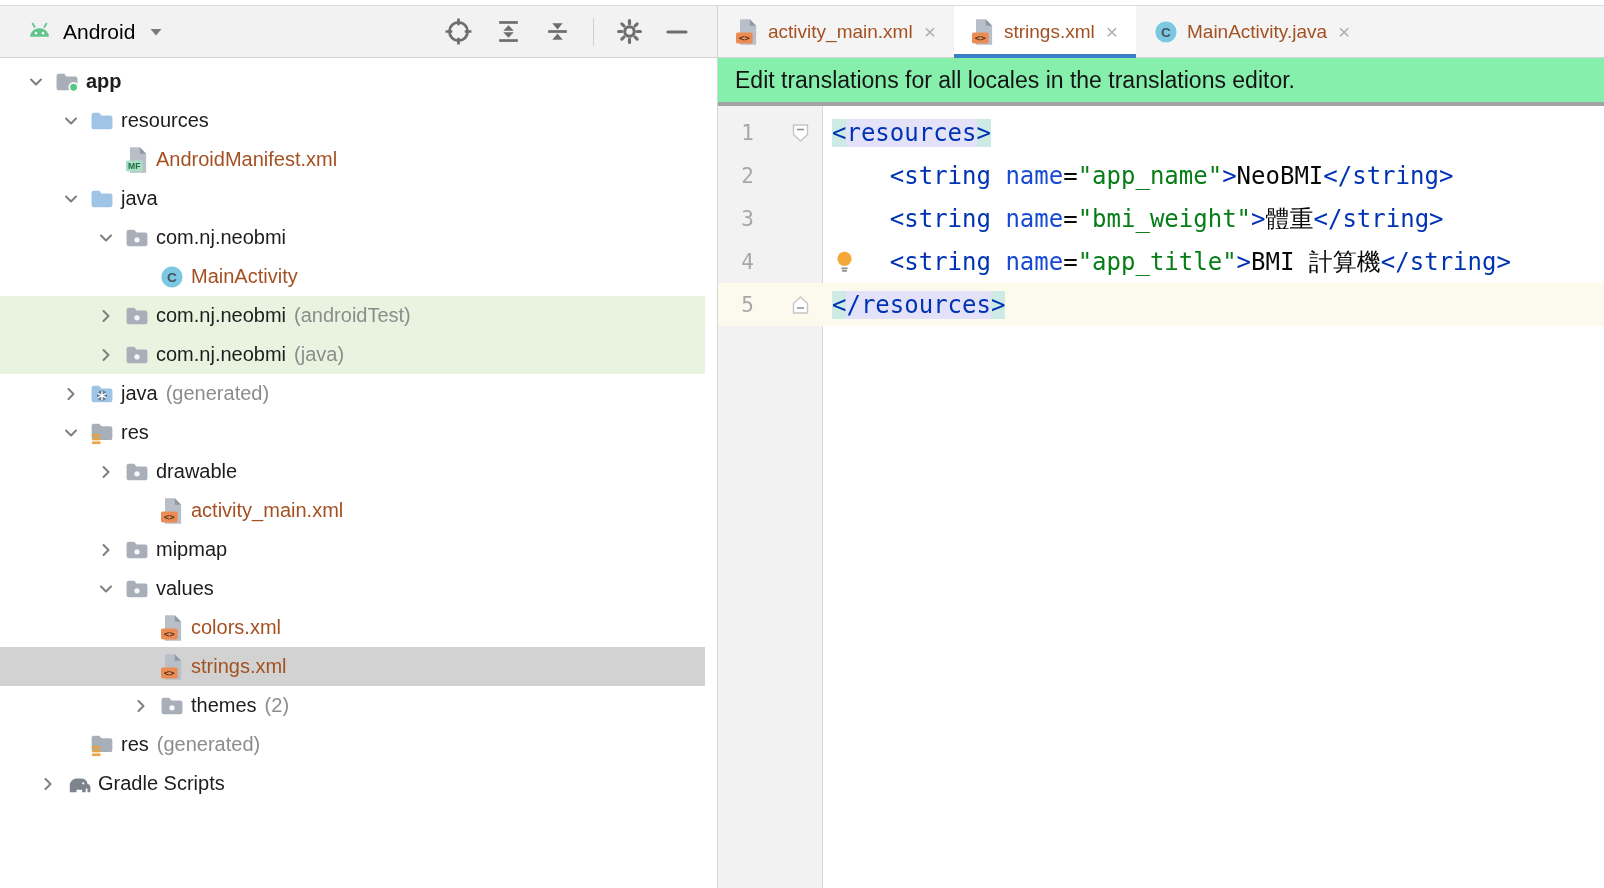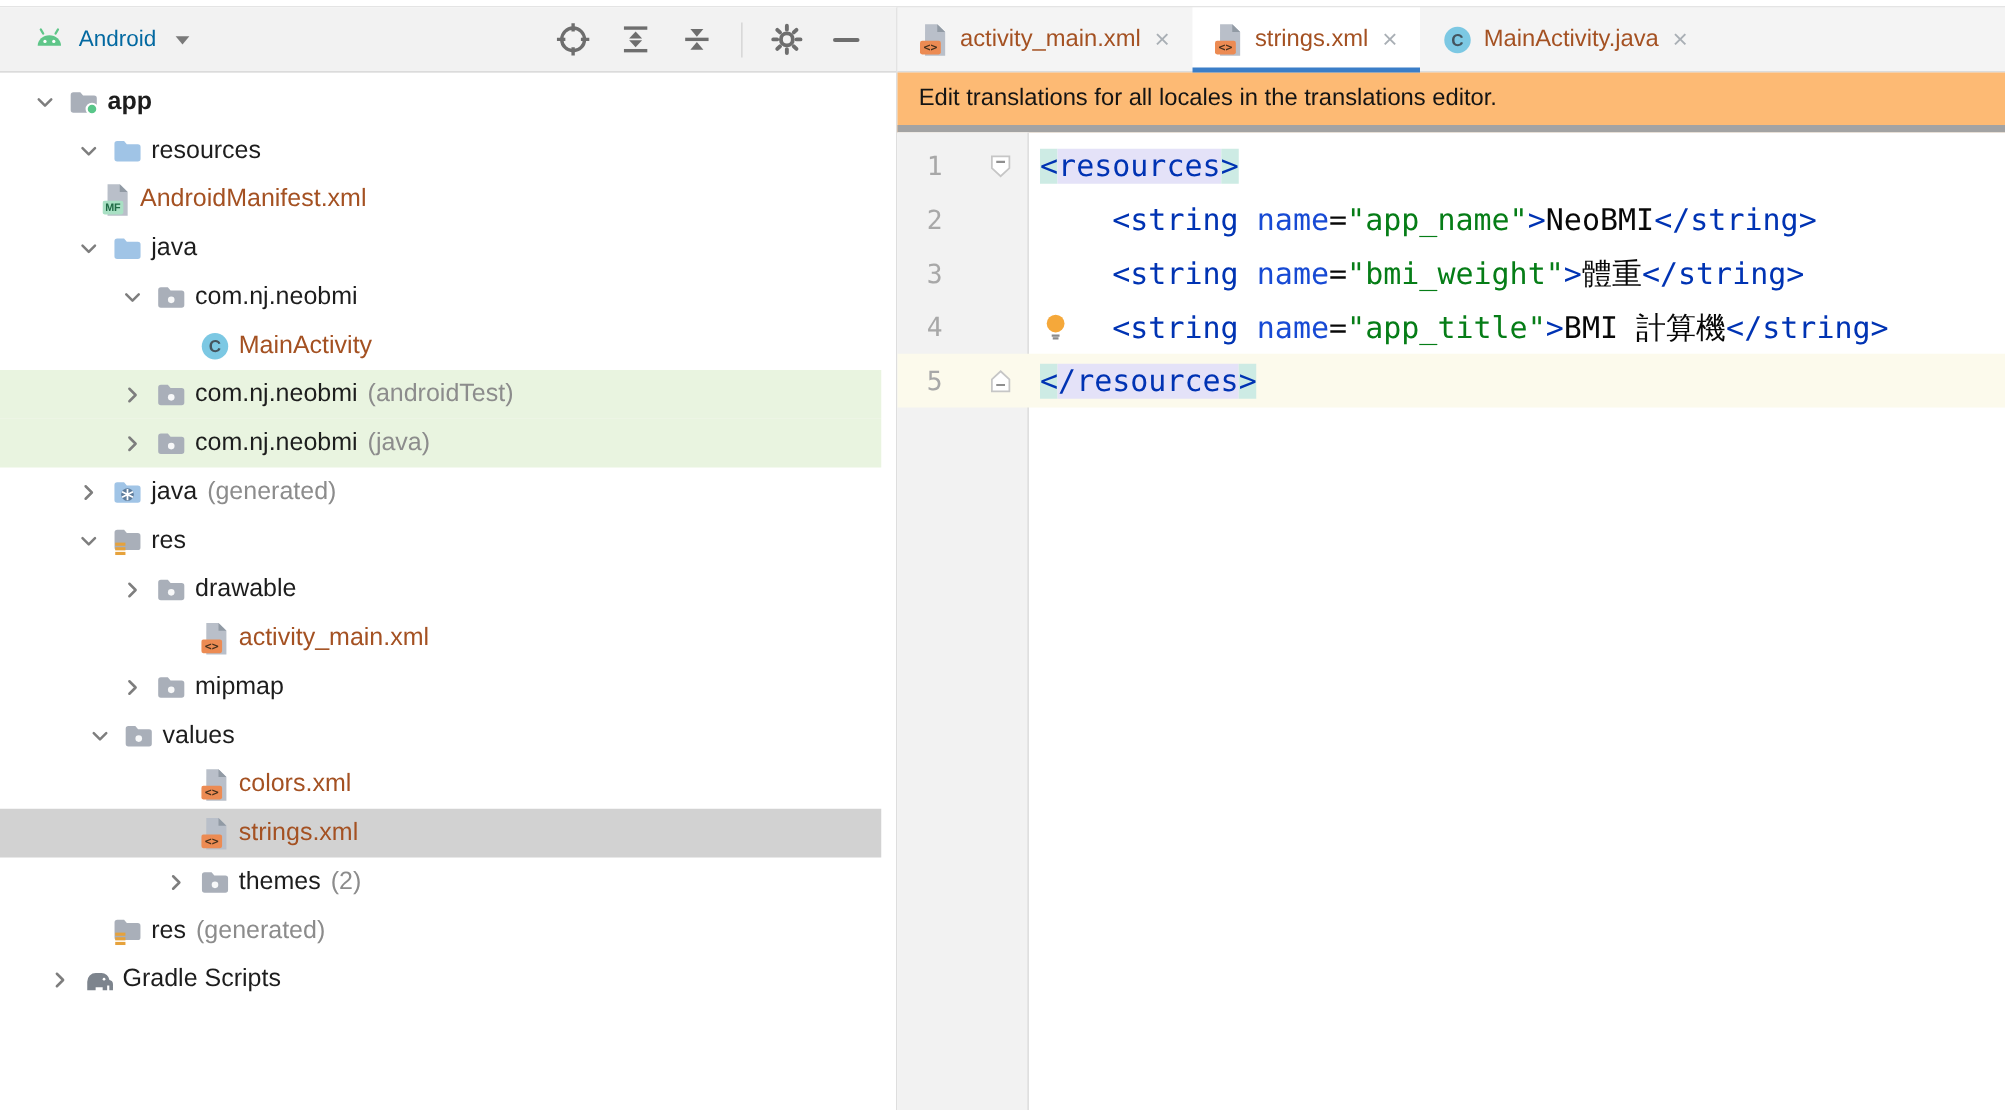--- a/index.html
+++ b/index.html
@@ -7,21 +7,21 @@
               font-family:"Liberation Sans", sans-serif; }
   .app { width:1604px; height:888px; display:flex; flex-direction:column; }
   .top-strip { height:6px; background:#fff; border-bottom:1px solid #dcdcdc; }
   .main-row { flex:1; display:flex; min-height:0; }
 
   
   .panel { width:718px; border-right:1px solid #d4d4d4; display:flex; flex-direction:column; background:#fff; }
   .panel-toolbar { height:52px; background:#f2f2f2; border-bottom:1px solid #d4d4d4;
                    display:flex; align-items:center; justify-content:space-between; }
   .scope { display:flex; align-items:center; gap:10px; padding-left:26px; cursor:pointer; }
-  .scope-label { font-size:18px; color:#0369a1; }
+  .scope-label { font-size:21px; color:#000000; }
   .scope .caret { margin-left:4px; display:flex; }
   .toolbar-actions { display:flex; align-items:center; gap:22px; margin-right:28px; }
   .toolbar-actions .tbtn { display:flex; align-items:center; cursor:pointer; }
   .tb-divider { width:1px; height:28px; background:#d0d0d0; }
 
   .tree { flex:1; padding-top:4px; padding-right:12px; overflow:hidden; font-size:20px; }
   .trow { height:39px; display:flex; align-items:center; cursor:pointer; white-space:nowrap; }
   .trow.green { background:var(--green-row,#e9f4e0); }
   .trow.selected { background:var(--selected-row,#d2d2d2); }
   .chev { width:32px; display:flex; justify-content:center; flex:none; }
@@ -35,22 +35,22 @@
   
   .editor { flex:1; display:flex; flex-direction:column; min-width:0; }
   .tabbar { height:52px; background:#f4f4f4; border-bottom:1px solid #d4d4d4;
             display:flex; align-items:stretch; }
   .tab { position:relative; display:flex; align-items:center; gap:9px; padding:0 18px;
          cursor:pointer; font-size:19px; color:var(--filename-rust,#a45122); }
   .tab.active { background:#fff; }
   .tab.active::after { content:""; position:absolute; left:0; right:0; bottom:-1px; height:4px;
                        background:var(--accent-blue,#3b7ec8); }
   .tab .close { color:#a9afb5; font-size:21px; line-height:1; margin-left:2px; cursor:pointer; }
-  .banner { height:48px; background:#fdba74; border-bottom:6px solid #a3a3a3;
-            display:flex; align-items:center; padding-left:17px; font-size:19px; color:#141414; }
+  .banner { height:48px; background:#86efac; border-bottom:4px solid #a3a3a3;
+            display:flex; align-items:center; padding-left:17px; font-size:23px; color:#141414; }
   .codewrap { flex:1; position:relative; background:#fff; font-family:"DejaVu Sans Mono", monospace; }
   .gutter-bg { position:absolute; left:0; top:0; bottom:0; width:105px; background:#f2f2f2;
                border-right:1px solid #d8d8d8; z-index:0; }
   #lines { position:relative; z-index:1; padding-top:5px; }
   .line { display:grid; grid-template-columns:36px 69px 1fr; height:43px; align-items:center; }
   .line.caret { background:var(--caret-line,#fcfaec); }
   .num { text-align:right; font-size:21px; color:var(--line-number,#a8a8a8); }
   .foldcell { position:relative; height:100%; }
   .foldcell .fold { position:absolute; left:38px; top:50%; transform:translateY(-50%); cursor:pointer; display:flex; }
   .codecell { position:relative; height:100%; display:flex; align-items:center;
@@ -161,21 +161,21 @@
             </span>
             <span class="tico">
               <span class="ic">
                 <svg width="26" height="22" viewBox="0 0 22 20">
                   <path d="M1.5 4.5q0-2 2-2h5l2 2.4h8q2 0 2 2v8.6q0 2-2 2h-15q-2 0-2-2z" fill="#a0c4e6"></path>
                 </svg>
               </span>
             </span>
             <span class="lbl">resources</span>
           </div>
-          <div class="trow" style="padding-left: 46px;">
+          <div class="trow" style="padding-left: 90px;">
             <span class="chev"></span>
             <span class="tico">
               <span class="ic">
                 <svg width="23" height="28" viewBox="0 0 20 24">
                   <path d="M3.5 1H12l5.5 5.5V23H3.5z" fill="#b9bfc9"></path>
                   <path d="M12 1l5.5 5.5H12z" fill="#919aa4"></path>
                   <rect x="0" y="12.5" width="14.5" height="9.5" rx="1.5" fill="#a9e0c4"></rect>
                   <text x="7.25" y="19.6" text-anchor="middle" font-family="Liberation Sans, sans-serif" font-size="7.5" font-weight="bold" fill="#1f6b45">MF</text>
                 </svg>
               </span>
@@ -334,21 +334,21 @@
             <span class="tico">
               <span class="ic">
                 <svg width="26" height="22" viewBox="0 0 22 20">
                   <path d="M1.5 4.5q0-2 2-2h5l2 2.4h8q2 0 2 2v8.6q0 2-2 2h-15q-2 0-2-2z" fill="#a9afb9"></path>
                   <circle cx="11" cy="11.7" r="2.4" fill="#f7f8f9"></circle>
                 </svg>
               </span>
             </span>
             <span class="lbl">mipmap</span>
           </div>
-          <div class="trow" style="padding-left: 64px;">
+          <div class="trow" style="padding-left: 90px;">
             <span class="chev">
               <svg width="18" height="18" viewBox="0 0 18 18">
                 <polyline points="4,6.5 9,11.5 14,6.5" fill="none" stroke="#7e7e7e" stroke-width="2" stroke-linecap="round" stroke-linejoin="round"></polyline>
               </svg>
             </span>
             <span class="tico">
               <span class="ic">
                 <svg width="26" height="22" viewBox="0 0 22 20">
                   <path d="M1.5 4.5q0-2 2-2h5l2 2.4h8q2 0 2 2v8.6q0 2-2 2h-15q-2 0-2-2z" fill="#a9afb9"></path>
                   <circle cx="11" cy="11.7" r="2.4" fill="#f7f8f9"></circle>

